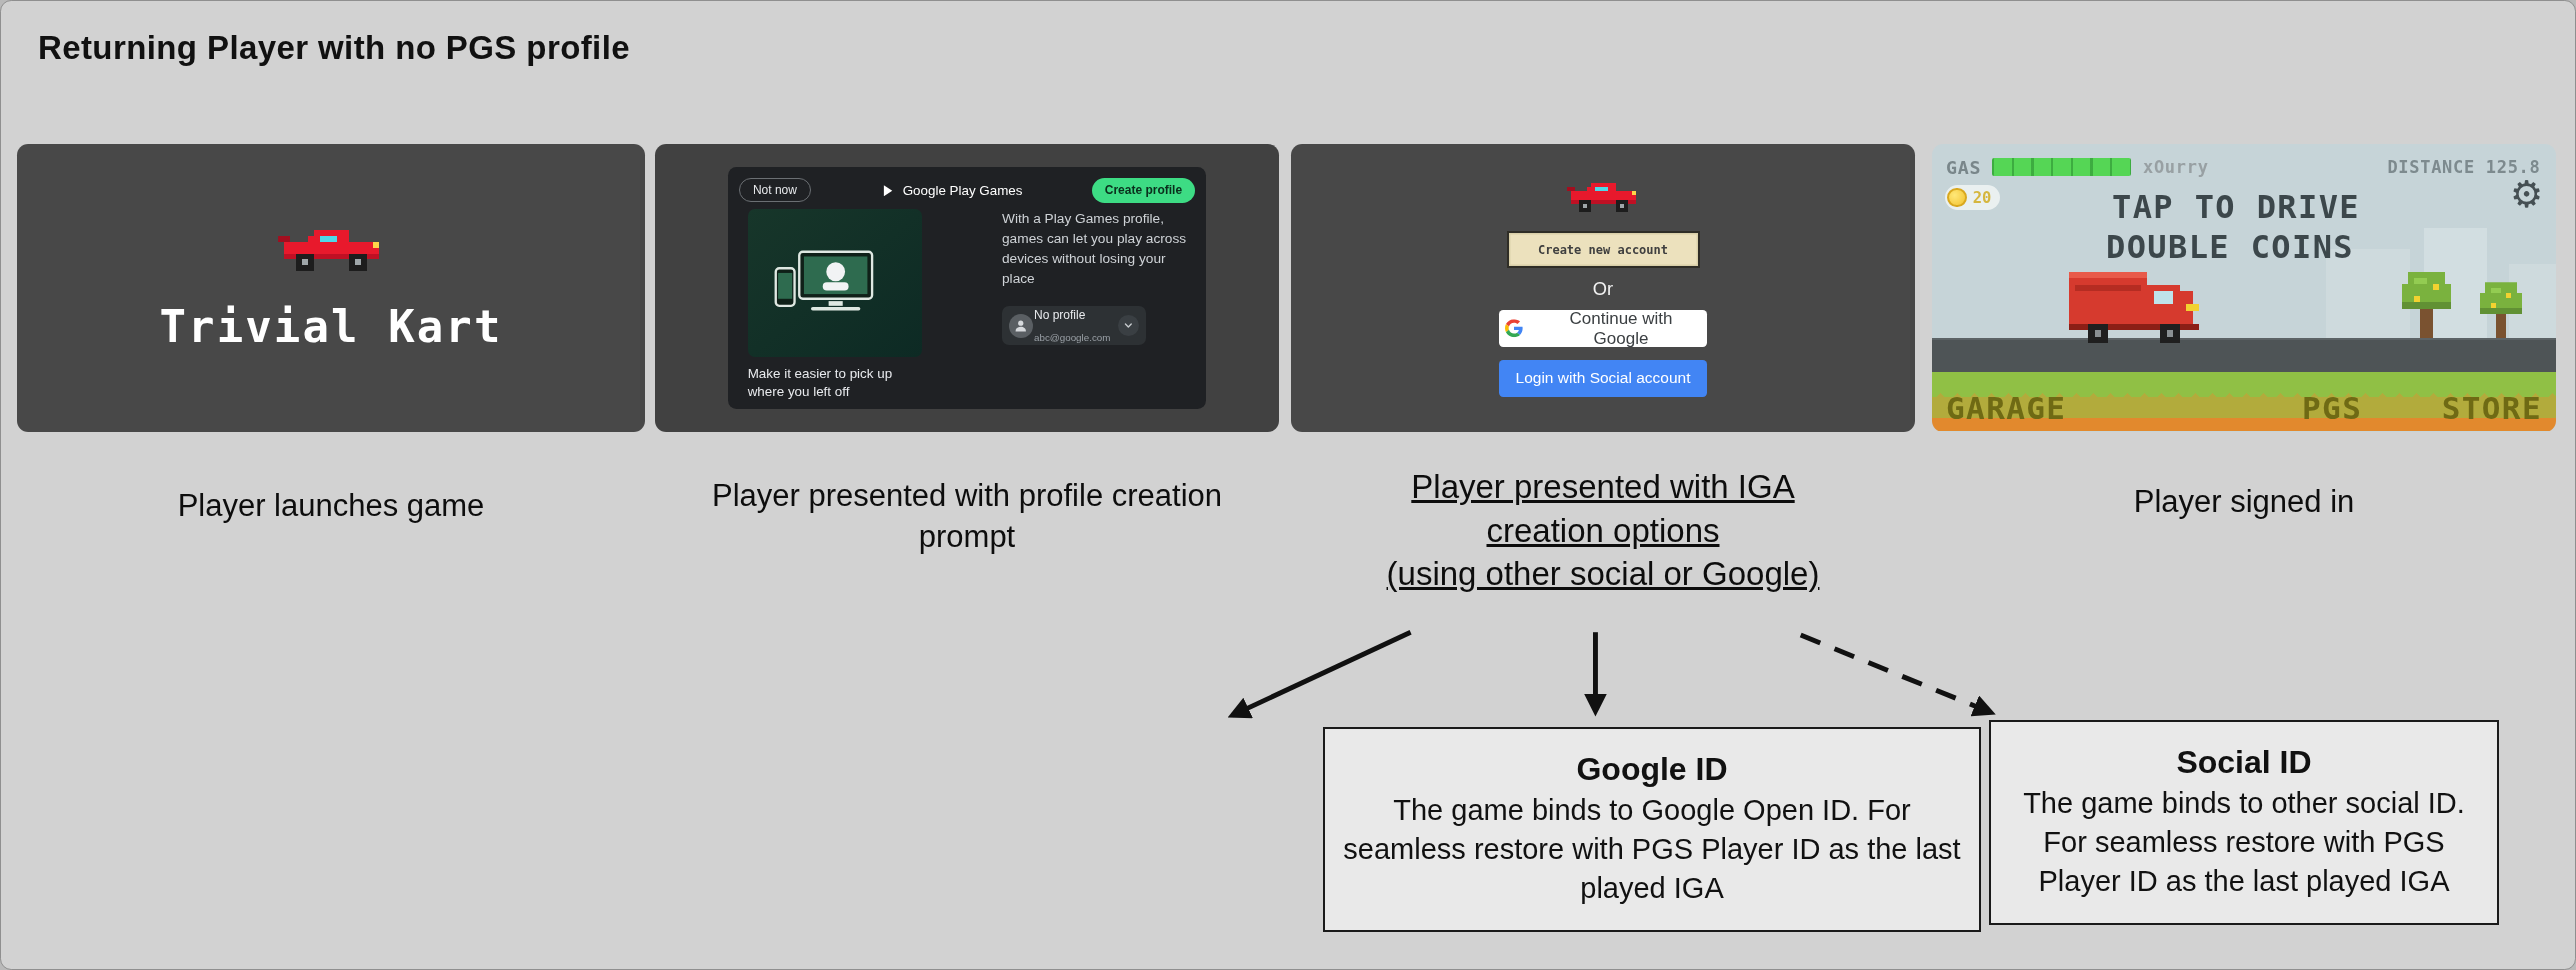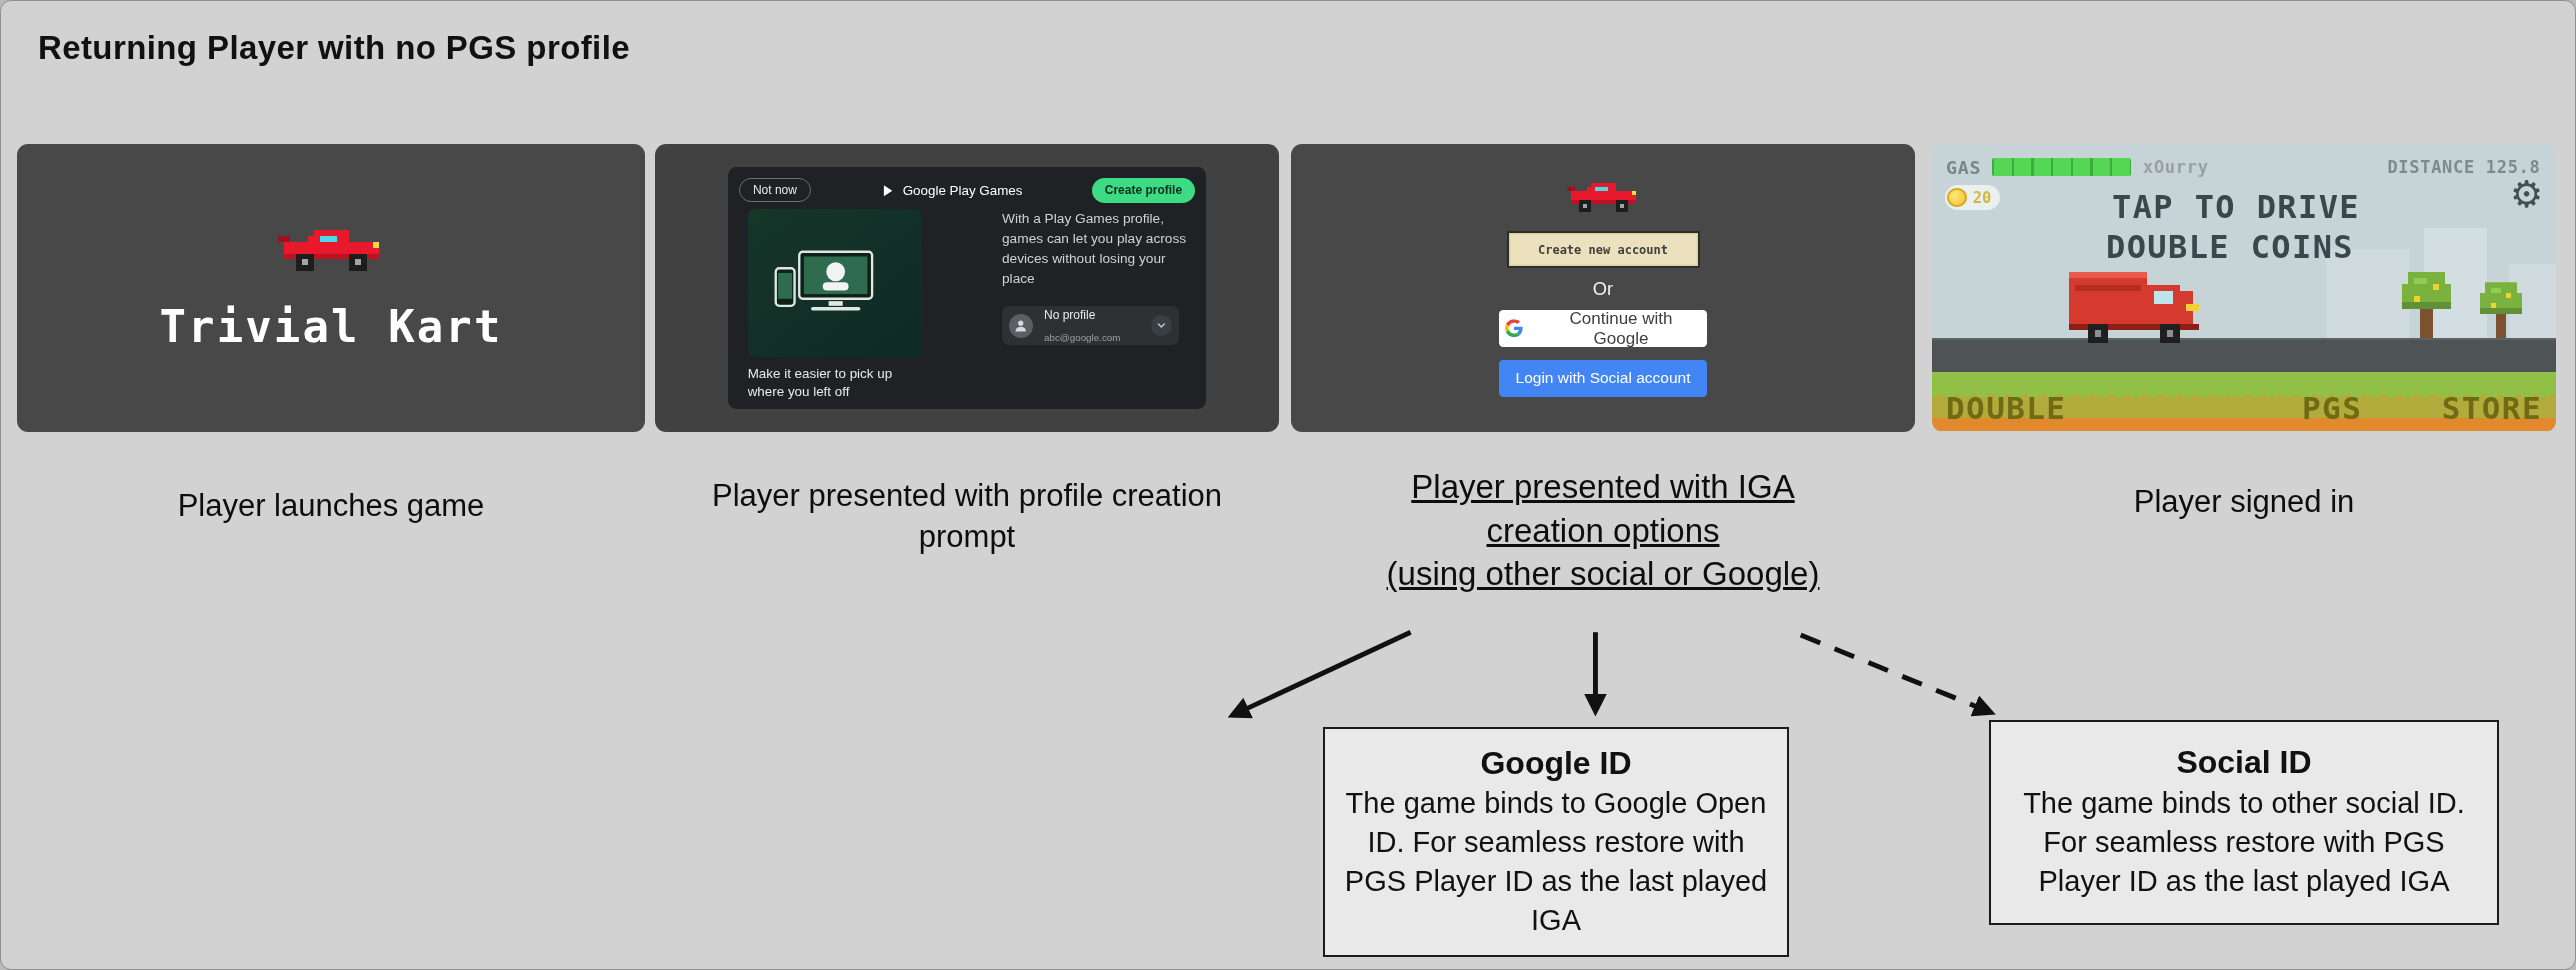--- a/index.html
+++ b/index.html
@@ -28,22 +28,22 @@
   .p2-header { position:absolute; left:11.2px; right:11.2px; top:9.8px; height:27px; display:flex; align-items:center; justify-content:space-between; }
   .p2-notnow { background:transparent; border:1.4px solid #6b6f73; border-radius:14px; color:#e8eaed; font-size:12px; padding:4.2px 12.7px; font-family:inherit; }
   .p2-brand { display:flex; align-items:center; gap:7px; color:#ffffff; font-size:13.4px; font-weight:500;text-align:right; }
   .p2-brand svg { width:15.5px; height:15.5px; }
   .p2-create { background:#3ddc84; border:none; border-radius:14px; color:#0a2e1c; font-size:12px; font-weight:700; padding:5.6px 12.7px; font-family:inherit; }
   .p2-illus { position:absolute; left:19.7px; top:42px; width:174px; height:148px; border-radius:7px;
               background:linear-gradient(140deg,#17362a,#0d2a24); display:flex; align-items:center; justify-content:center; }
   .p2-illus svg { width:141px; height:83px; }
   .p2-leftcap { position:absolute; left:19.7px; top:198px; width:184px; color:#e8eaed; font-size:13.4px; line-height:1.35; }
   .p2-desc { position:absolute; left:274px; top:42px; width:193px; color:#cfd3d7; font-size:13.7px; line-height:1.45; }
-  .p2-profile { position:absolute; left:274px; top:139px; width:177px; height:39px; background:#2d3134; border-radius:7px;
-                display:flex; align-items:center; gap:11px; padding:0 7px; box-sizing:border-box; cursor:default; }
+  .p2-profile { position:absolute; left:274px; top:139px; width:144px; height:39px; background:#2d3134; border-radius:7px;
+                display:flex; align-items:center; gap:1px; padding:0 7px; box-sizing:border-box; cursor:default; }
   .p2-avatar { width:24px; height:24px; border-radius:50%; background:#5a5f63; color:#d7dadd; display:flex; align-items:center; justify-content:center; flex:0 0 auto; }
   .p2-avatar svg { width:15.5px; height:15.5px; }
   .p2-ptext { flex:1 1 auto; min-width:0; }
   .p2-pname { color:#e8eaed; font-size:12px; }
   .p2-pemail { color:#9aa0a6; font-size:9.8px;margin-top:10px; }
   .p2-chev { width:21px; height:21px; border-radius:50%; background:#3a3f43; color:#c7cbce; display:flex; align-items:center; justify-content:center; flex:0 0 auto; }
   .p2-chev svg { width:12.7px; height:12.7px; }
 
   
   .p3 { left:1290px; top:143px; width:624px; height:288px; display:flex; flex-direction:column; align-items:center; justify-content:center; }
@@ -96,21 +96,21 @@
 
   
   .arrows { position:absolute; left:0; top:0; width:2576px; height:970px; pointer-events:none; }
 
   
   .outcome { position:absolute; box-sizing:border-box; min-height:205px; background:#e9e9e9; border:2.1px solid #1a1a1a;
              display:flex; flex-direction:column; justify-content:center; align-items:center; gap:2.8px; padding:15.5px 18.3px; text-align:center; }
   .outcome-title { font-size:32px; font-weight:700; }
   .outcome-body { font-size:29px; line-height:1.34; }
   .o1 { left:772px; top:726px; width:447px; }
-  .o2 { left:1322px; top:726px; width:466px; }
+  .o2 { left:1322px; top:726px; width:658px; }
   .o3 { left:1988px; top:719px; width:510px; }
 </style>
 </head>
 <body>
 
 <div class="page">
 
   <svg class="defs" aria-hidden="true">
     <symbol id="sym-car" viewBox="0 0 18 10">
       <rect x="6" y="1" width="6" height="1" fill="#e8192c"></rect>
@@ -263,21 +263,21 @@
       </svg>
     <div class="road"></div>
     <svg class="truck" shape-rendering="crispEdges" viewBox="0 0 205 121" width="144" height="85">
         <use href="#sym-truck"></use>
       </svg>
 
     <div class="grass"></div>
     <div class="oliveband"></div>
     <div class="zigzag"></div>
     <div class="orangeband"></div>
-    <div class="pix navlbl nav-garage">DOUBLE</div>
+    <div class="pix navlbl nav-garage">GARAGE</div>
     <div class="pix navlbl nav-pgs">PGS</div>
     <div class="pix navlbl nav-store">STORE</div>
   </figure>
 
   <div class="caption c1">Player launches game</div>
   <div class="caption c2">Player presented with profile creation
 prompt</div>
   <div class="caption c3">Player presented with IGA
 creation options
 (using other social or Google)</div>

